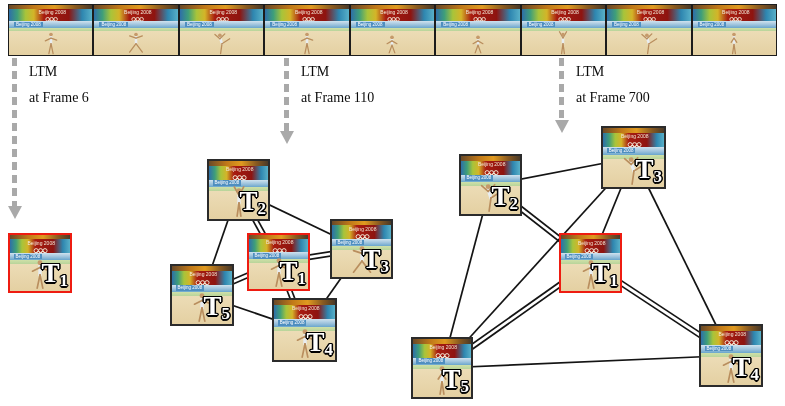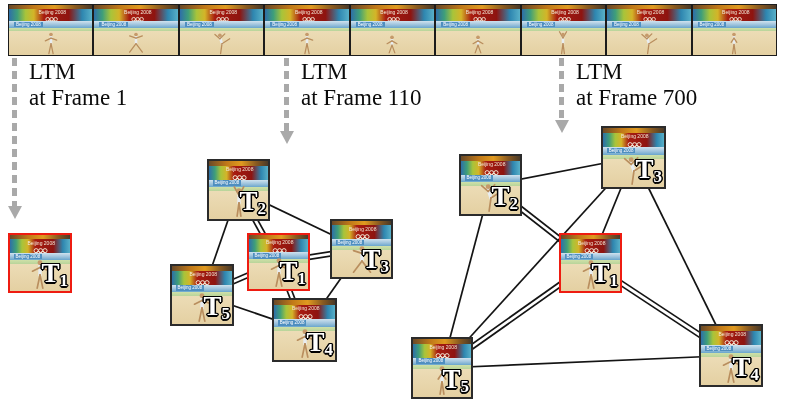--- a/index.html
+++ b/index.html
@@ -26,21 +26,21 @@
     background:linear-gradient(180deg,#cfe0a8,#b8d49a);}
   .t-floor{position:absolute;left:0;top:52%;right:0;bottom:0;
     background:linear-gradient(180deg,#ecdcb6,#e4d0a2);}
   .gym{position:absolute;left:50%;bottom:2%;transform:translateX(-50%);}
   
   .arrow-group{position:absolute;z-index:2;}
   .dash{position:absolute;left:0;top:0;width:5px;
     background:repeating-linear-gradient(180deg,#a9a9a9 0px,#a9a9a9 8px,rgba(0,0,0,0) 8px,rgba(0,0,0,0) 13px);}
   .head{position:absolute;left:-4.5px;width:0;height:0;
     border-left:7px solid rgba(0,0,0,0);border-right:7px solid rgba(0,0,0,0);border-top:13px solid #a9a9a9;}
-  .arrow-label{position:absolute;left:17px;top:1px;color:#0b0b0b;font-size:23px;line-height:26px;white-space:nowrap;}
+  .arrow-label{position:absolute;left:17px;top:1px;color:#0b0b0b;font-size:14px;line-height:26px;white-space:nowrap;}
   .a1{left:12px;top:58px;} .a1 .dash{height:148px;} .a1 .head{top:148px;}
   .a2{left:284px;top:58px;} .a2 .dash{height:73px;} .a2 .head{top:73px;}
   .a3{left:559px;top:58px;} .a3 .dash{height:62px;} .a3 .head{top:62px;}
   
   .edges{position:absolute;left:0;top:0;z-index:1;}
   .node{position:absolute;z-index:2;border:2px solid #2b2b2b;background:#e7d5ac;box-sizing:border-box;}
   .node.hl{border:2.5px solid #ee1c11;}
   .node-label{position:absolute;right:2px;bottom:-3px;z-index:3;
     font-family:"Liberation Serif",serif;font-weight:700;font-size:27px;line-height:27px;color:#ffffff;
     text-shadow:-1.5px 0 #000,1.5px 0 #000,0 -1.5px #000,0 1.5px #000,-1.1px -1.1px #000,1.1px 1.1px #000,-1.1px 1.1px #000,1.1px -1.1px #000;}
@@ -322,21 +322,21 @@
   </svg>
         </div>
       </div>
     </div>
 
   <div class="arrow-group a1">
     <div class="dash"></div>
     <div class="head"></div>
     <div class="arrow-label">
       <div>LTM</div>
-      <div>at Frame 1</div>
+      <div>at Frame 6</div>
     </div>
   </div>
 
   <div class="arrow-group a2">
     <div class="dash"></div>
     <div class="head"></div>
     <div class="arrow-label">
       <div>LTM</div>
       <div>at Frame 110</div>
     </div>

